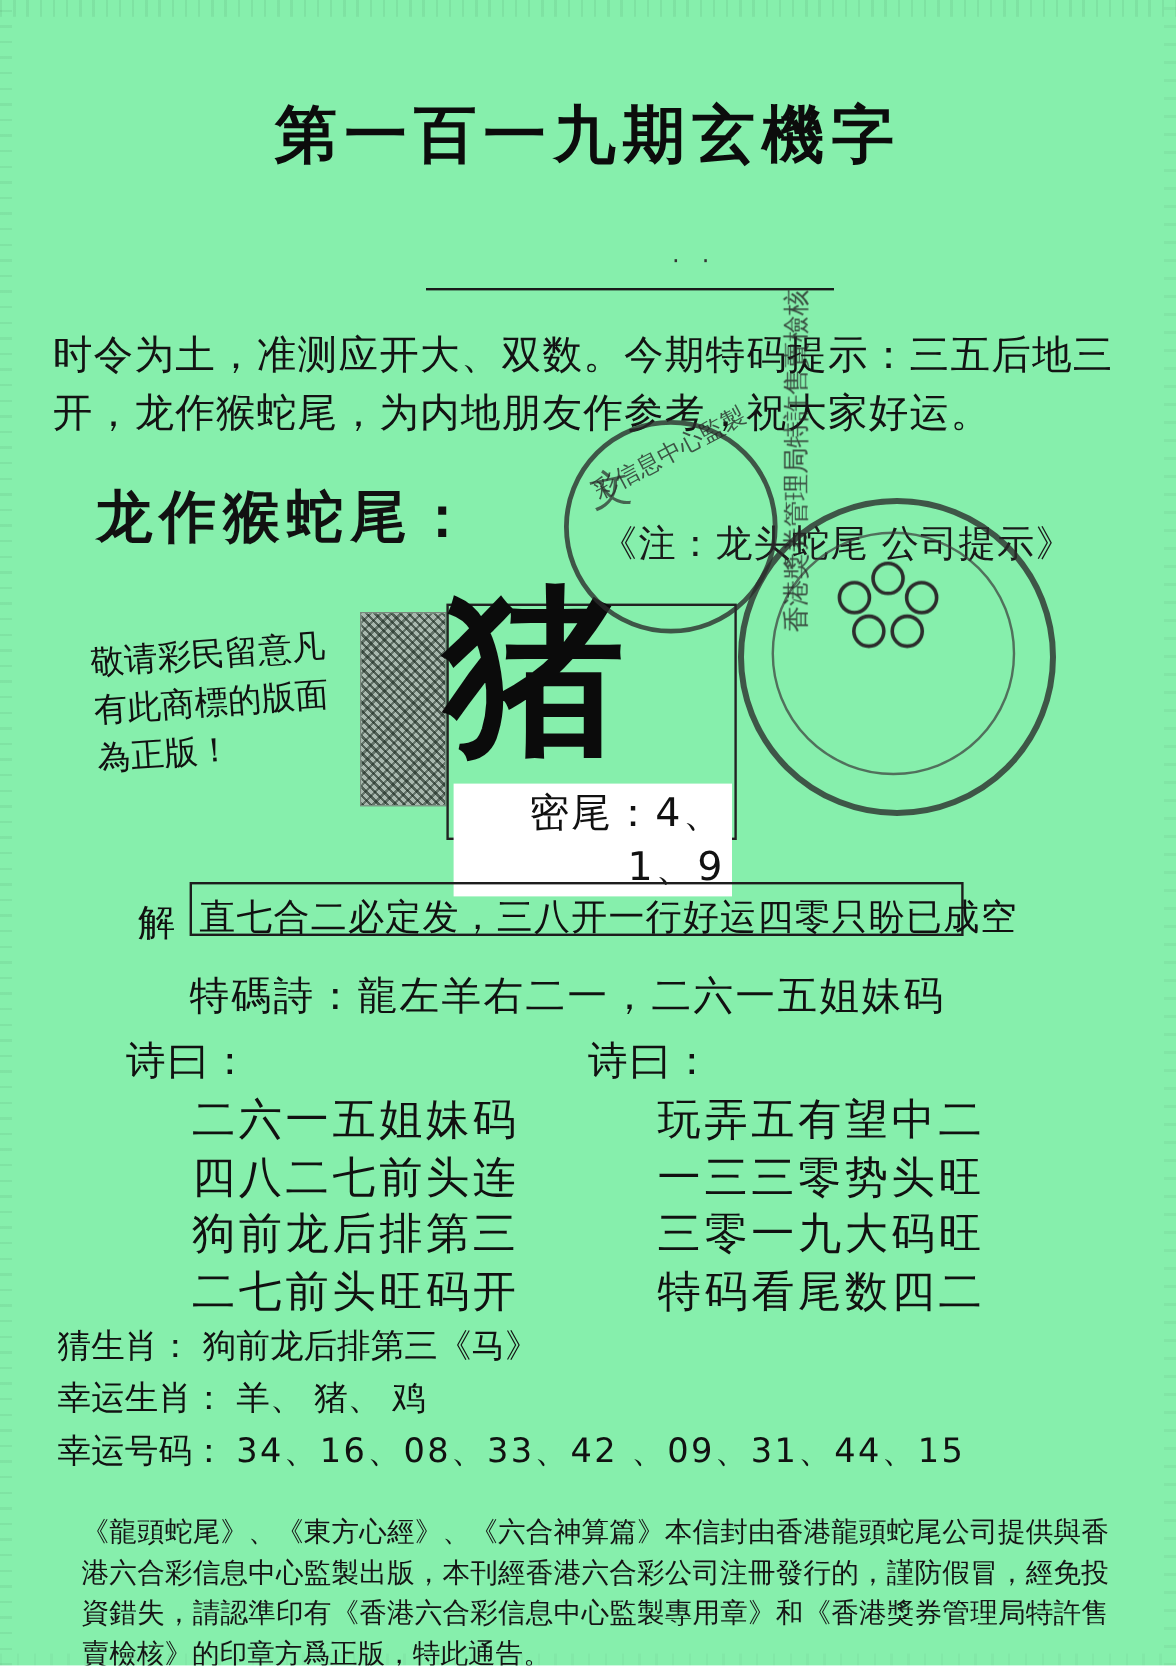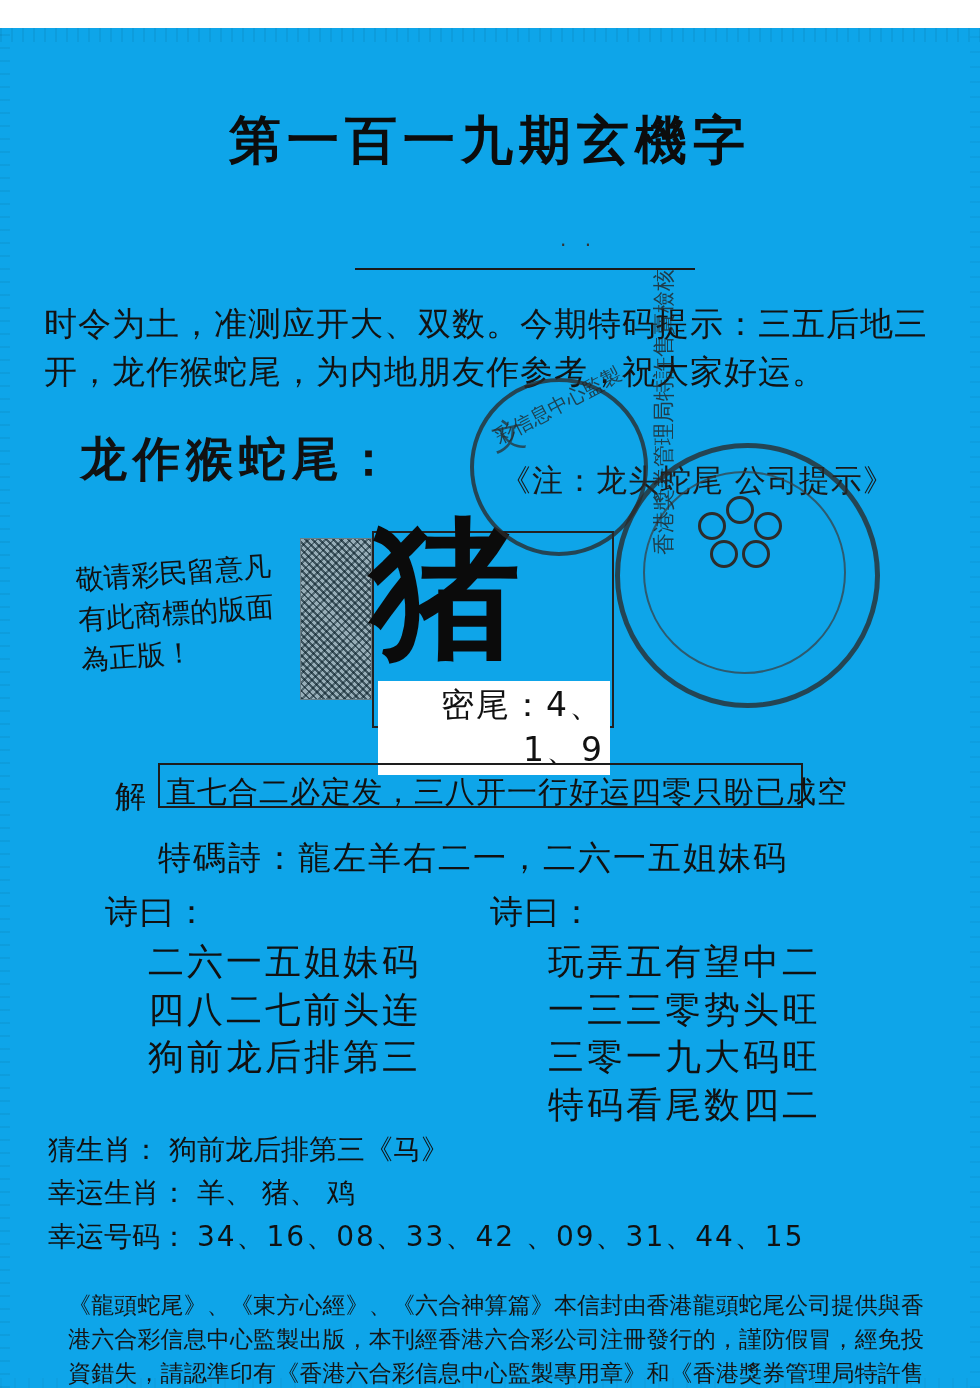--- a/index.html
+++ b/index.html
@@ -11,22 +11,21 @@
     width: 980px;
     height: 1388px;
     position: relative;
     font-family: "DejaVu Sans", "Liberation Sans", sans-serif;
     color: #111;
     overflow: hidden;
   }
   .page {
     position: absolute;
     inset: 0;
-    background: #0ea5e9;
-    margin-top: 28px;
+    background: #86efac;
   }
   
   .scan-edge-top {
     position: absolute;
     top: 0; left: 0; right: 0; height: 14px;
     background:
       repeating-linear-gradient(90deg, rgba(0,0,0,0.10) 0 2px, rgba(0,0,0,0) 2px 11px);
     opacity: .55;
   }
   .scan-edge-left {
@@ -278,21 +277,21 @@
     font-size: 33px;
     letter-spacing: 2px;
   }
   .verse {
     position: absolute;
     font-size: 36px;
     line-height: 1.32;
     letter-spacing: 3px;
     font-family: "DejaVu Sans", "Liberation Sans", sans-serif;
   }
-  .verse-left { top: 910px; left: 148px; }
+  .verse-left { top: 910px; left: 160px; }
   .verse-right { top: 910px; left: 548px; }
 
   .guess-block {
     position: absolute;
     top: 1100px;
     left: 48px;
     width: 900px;
     font-size: 28px;
     line-height: 1.55;
   }
@@ -365,20 +364,21 @@
 
   <div class="temashi">特碼詩：龍左羊右二一，二六一五姐妹码</div>
 
   <div class="shiyue-left">诗曰：</div>
   <div class="shiyue-right">诗曰：</div>
 
   <div class="verse verse-left">
     <div>二六一五姐妹码</div>
     <div>四八二七前头连</div>
     <div>狗前龙后排第三</div>
+    <div>二七前头旺码开</div>
   </div>
 
   <div class="verse verse-right">
     <div>玩弄五有望中二</div>
     <div>一三三零势头旺</div>
     <div>三零一九大码旺</div>
     <div>特码看尾数四二</div>
   </div>
 
   <div class="guess-block">

